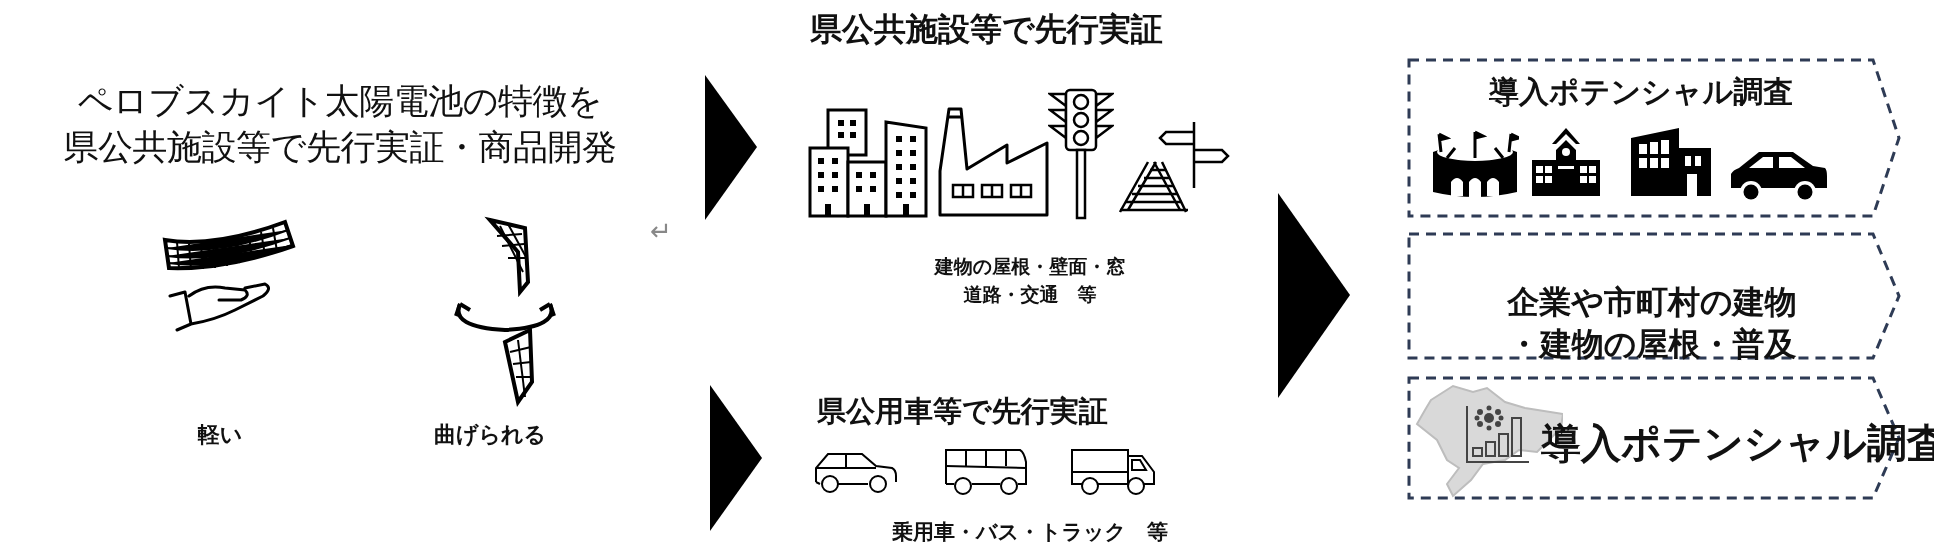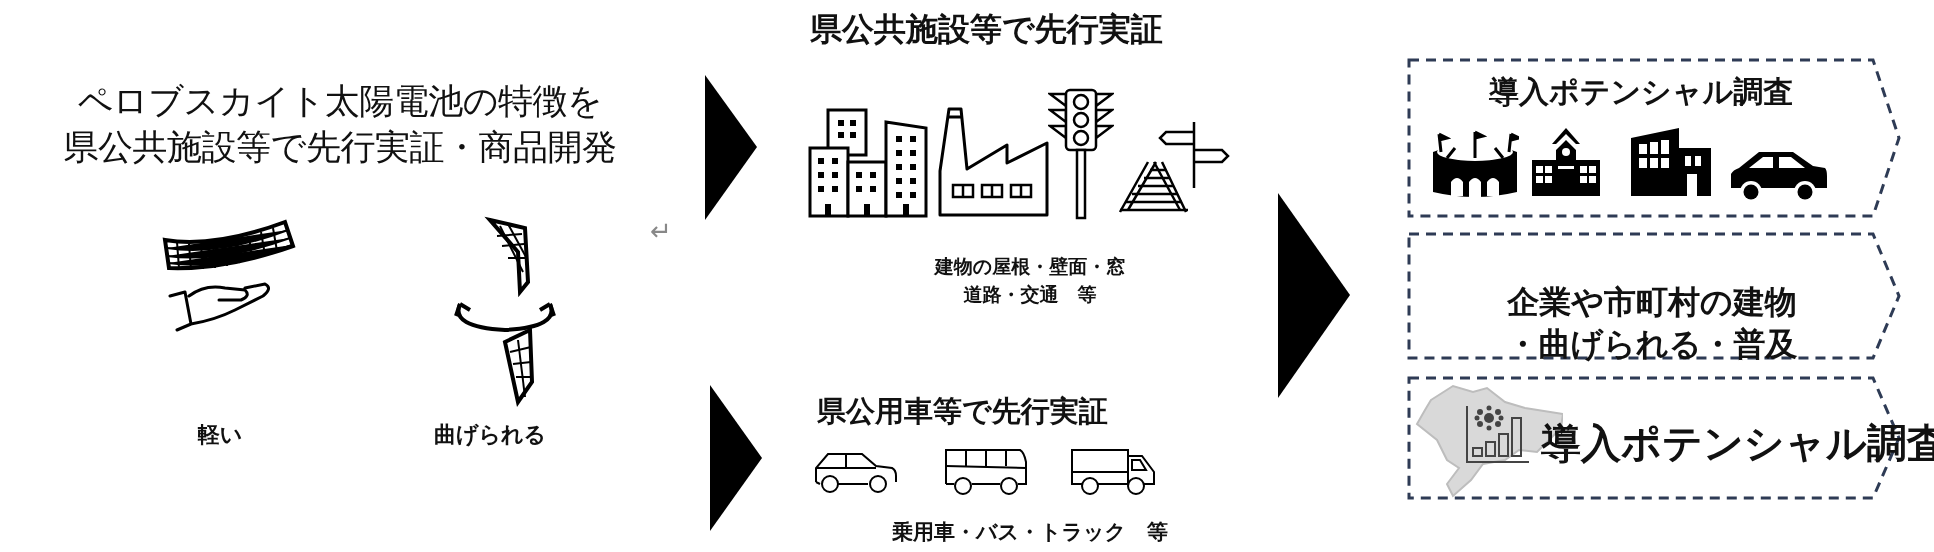--- a/index.html
+++ b/index.html
@@ -292,21 +292,21 @@
     </svg>
   </div>
 </div>
 
 <div class="panel" style="top:232px;height:128px;">
   <svg class="border" width="496" height="128">
     <path d="M2 2 L466 2 L492 64 L466 126 L2 126 Z" fill="none" stroke="#2e3b55" stroke-width="3" stroke-dasharray="10 7"></path>
   </svg>
   <div class="panel-text center" style="left:60px;top:16px;width:370px;font-size:32px;line-height:42px;margin-top:33px;">
     <div>企業や市町村の建物</div>
-    <div>・曲げられる・普及</div>
+    <div>・建物の屋根・普及</div>
   </div>
 </div>
 
 <div class="panel" style="top:376px;height:124px;">
   <svg class="border" width="496" height="124">
     <path d="M2 2 L466 2 L492 62 L466 122 L2 122 Z" fill="none" stroke="#2e3b55" stroke-width="3" stroke-dasharray="10 7"></path>
   </svg>
 
   <div class="abs" style="left:6px;top:4px;">
     <svg width="150" height="118" viewBox="0 0 150 118">

